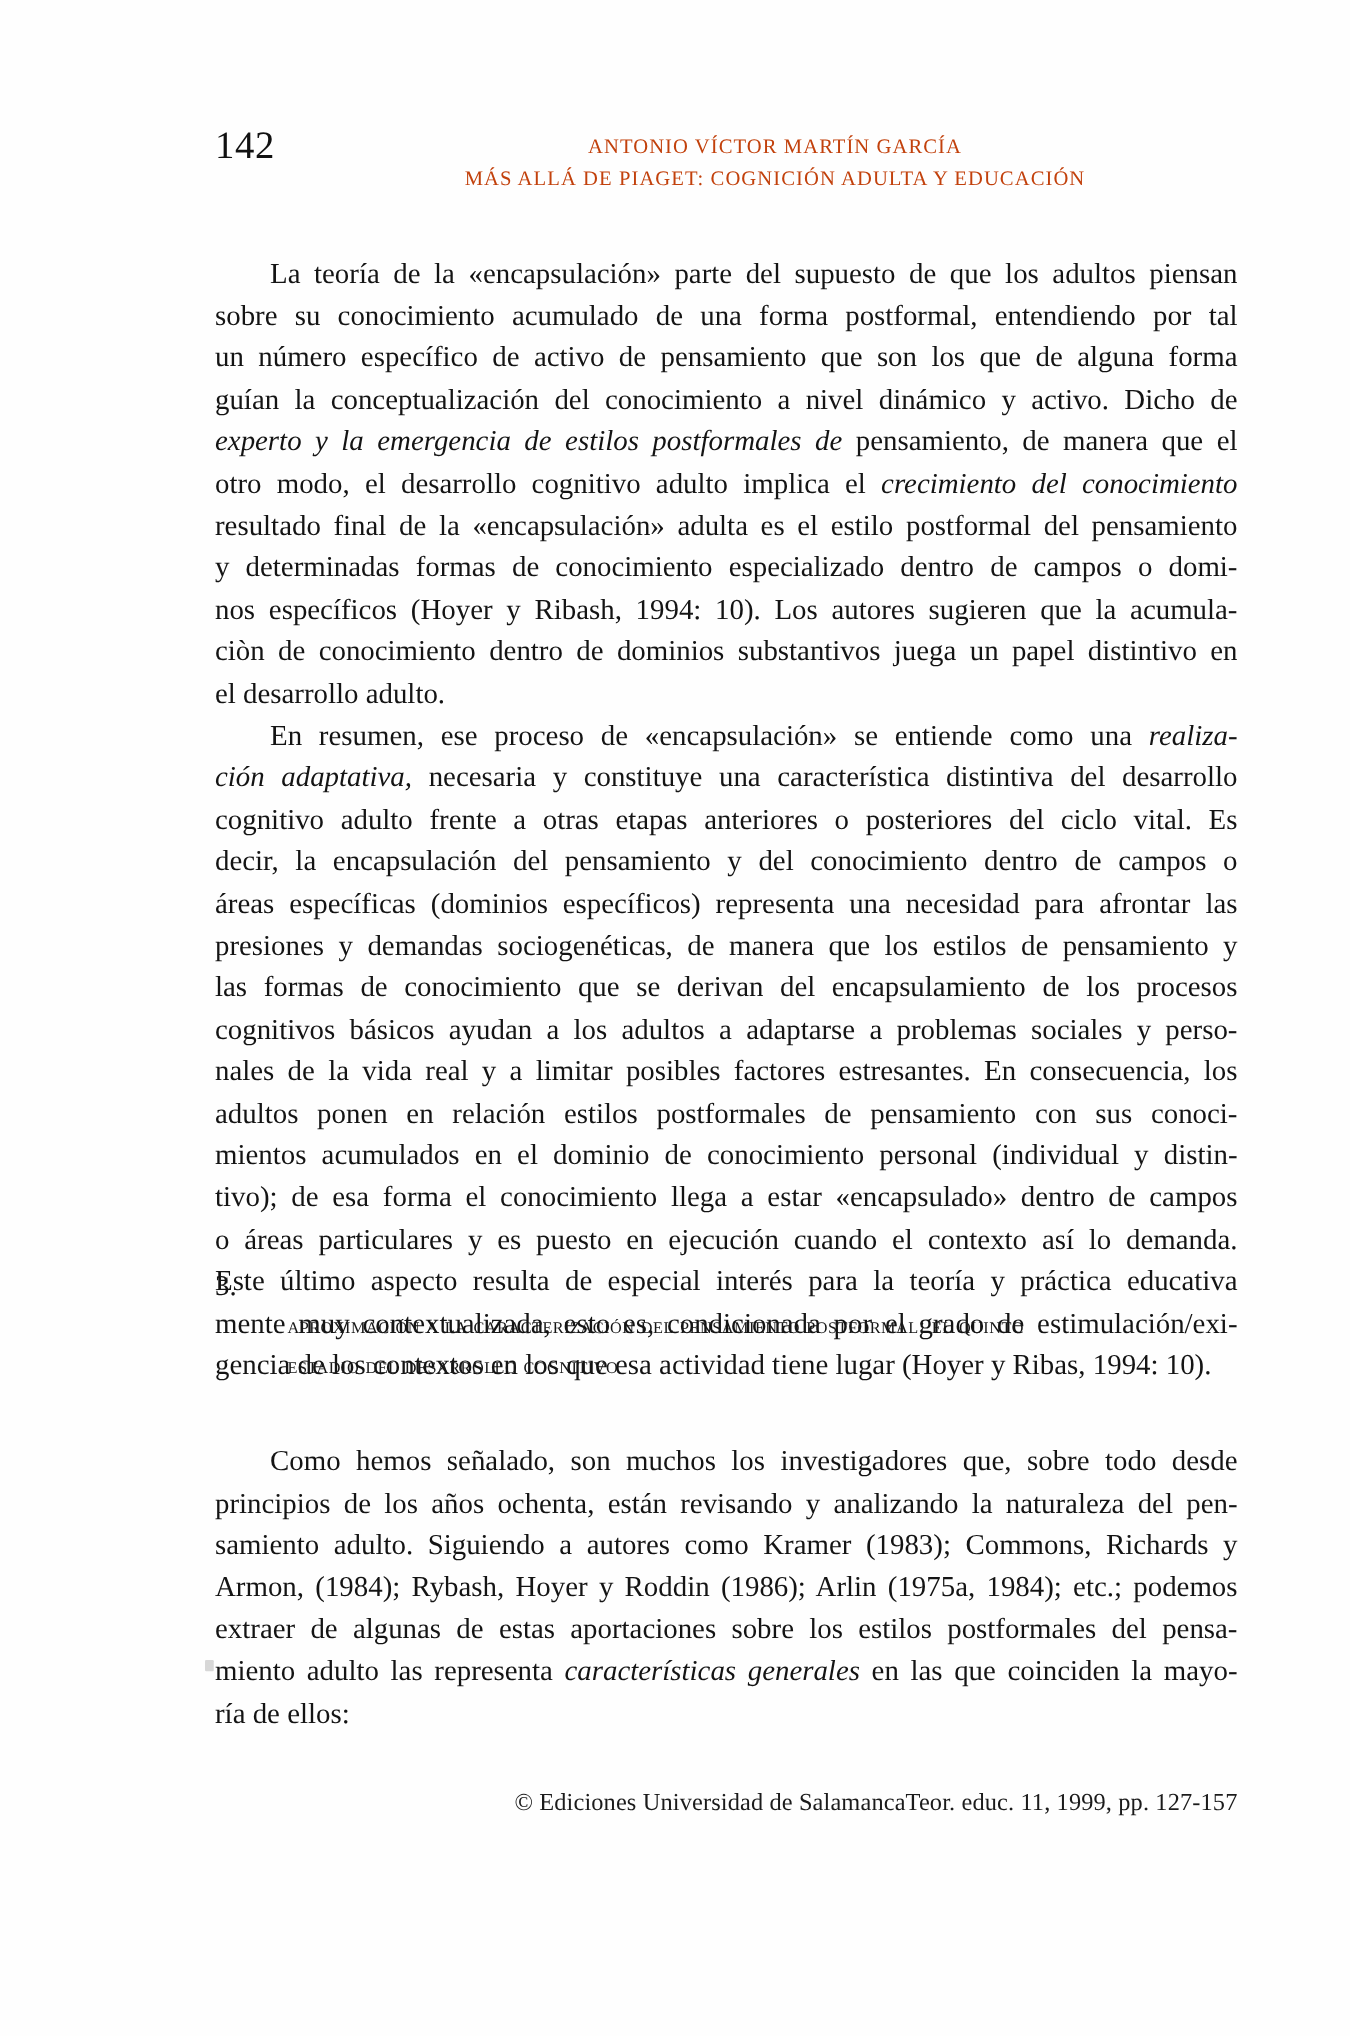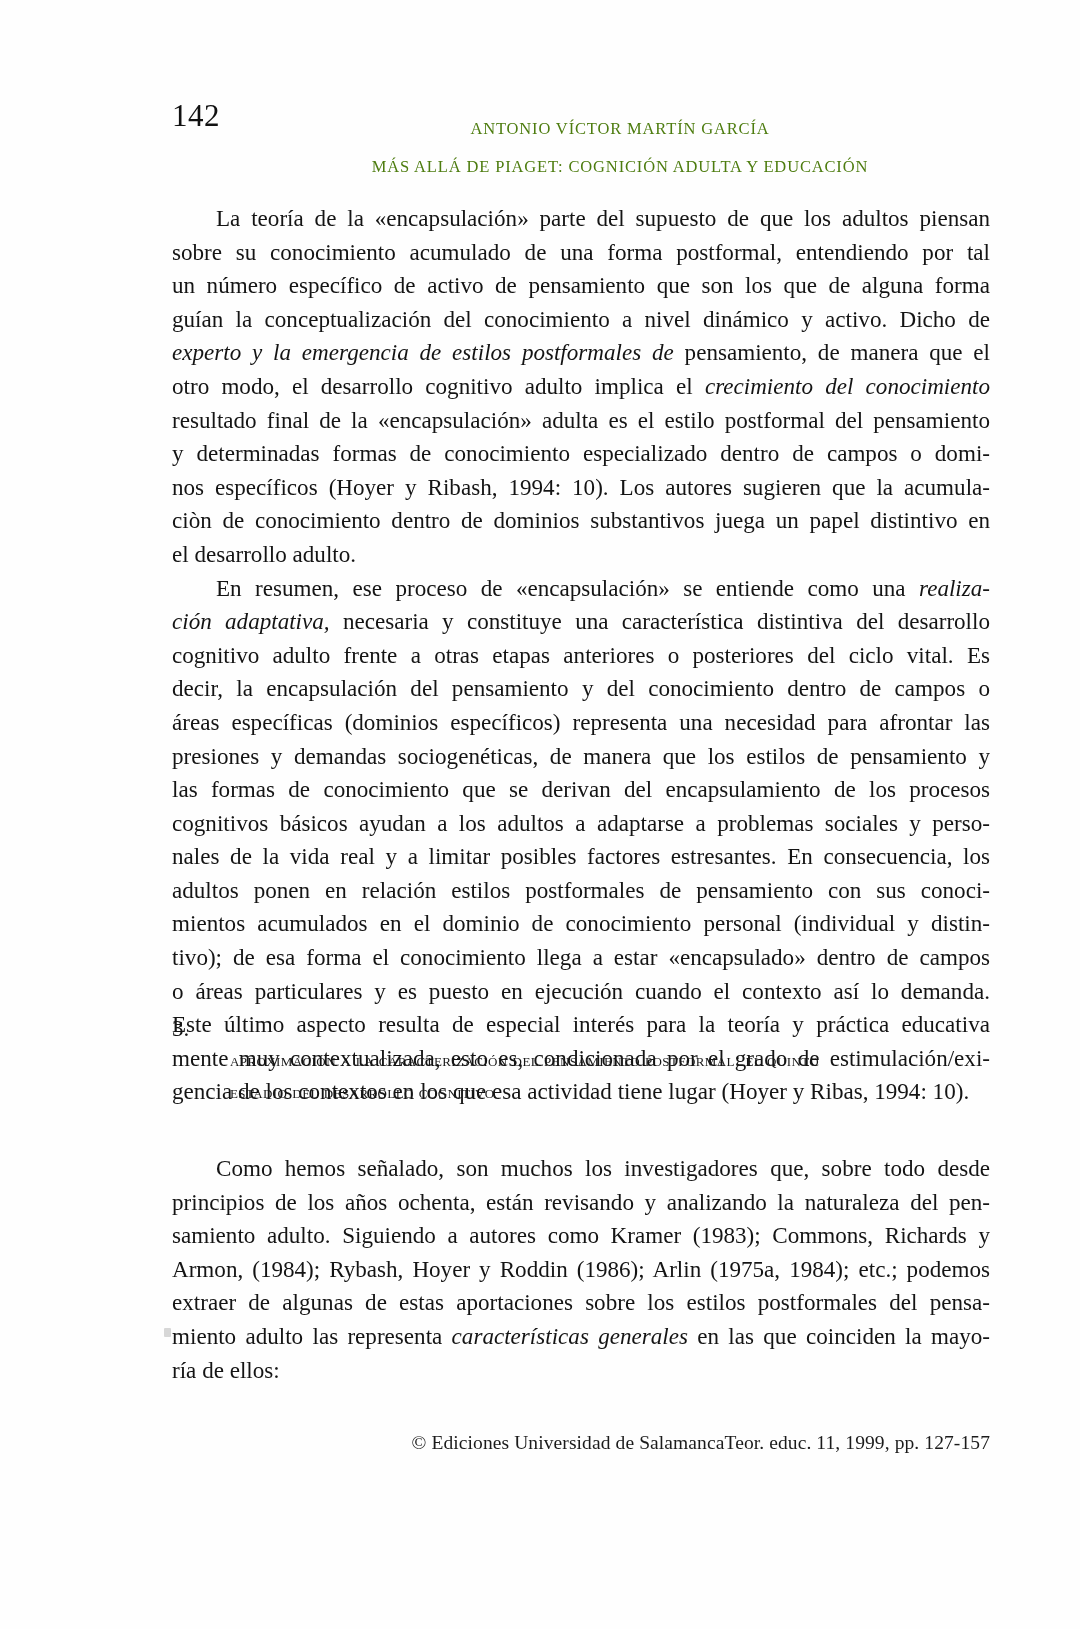--- a/index.html
+++ b/index.html
@@ -45,23 +45,22 @@
     left: 240px;
     top: 6px;
     width: 760px;
     text-align: center;
   }
   .head-line {
     display: block;
     font-size: 16.5px;
     letter-spacing: 0.85px;
     line-height: 26px;
-    color: #4d7c0f;
+    color: #c2410c;
     white-space: pre;
-    margin-top: 12px;
   }
 
   
   .column {
     position: absolute;
     left: 172px;
     top: 202px;
     width: 818px;
   }
 

